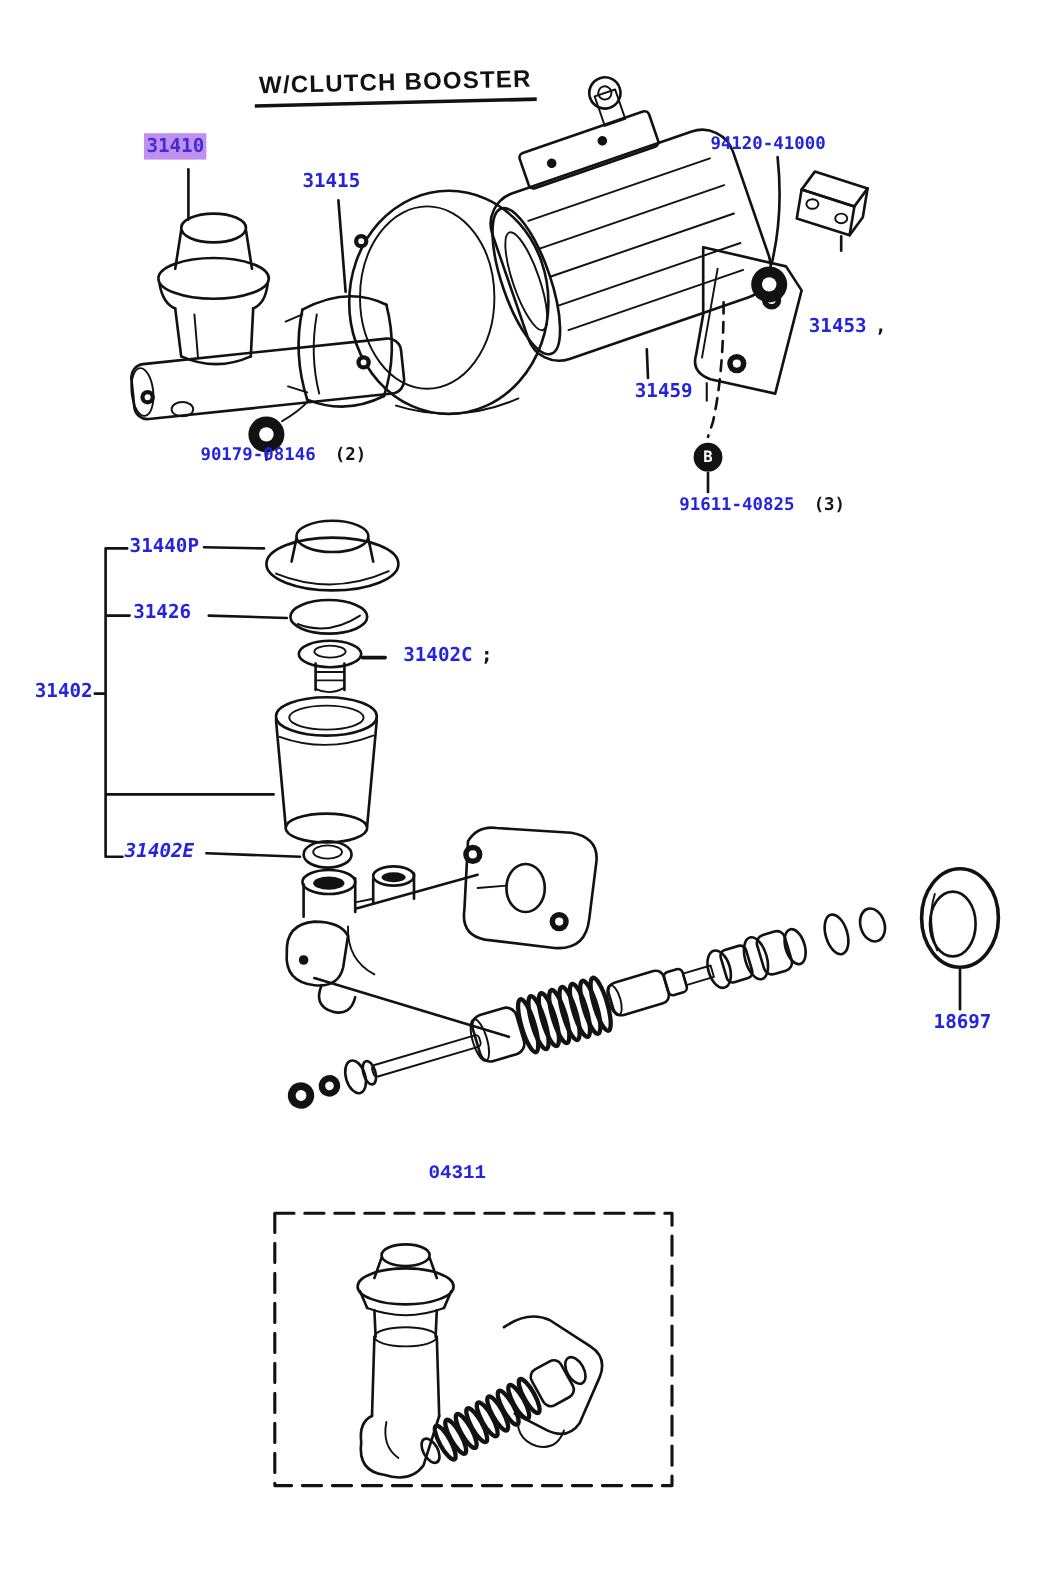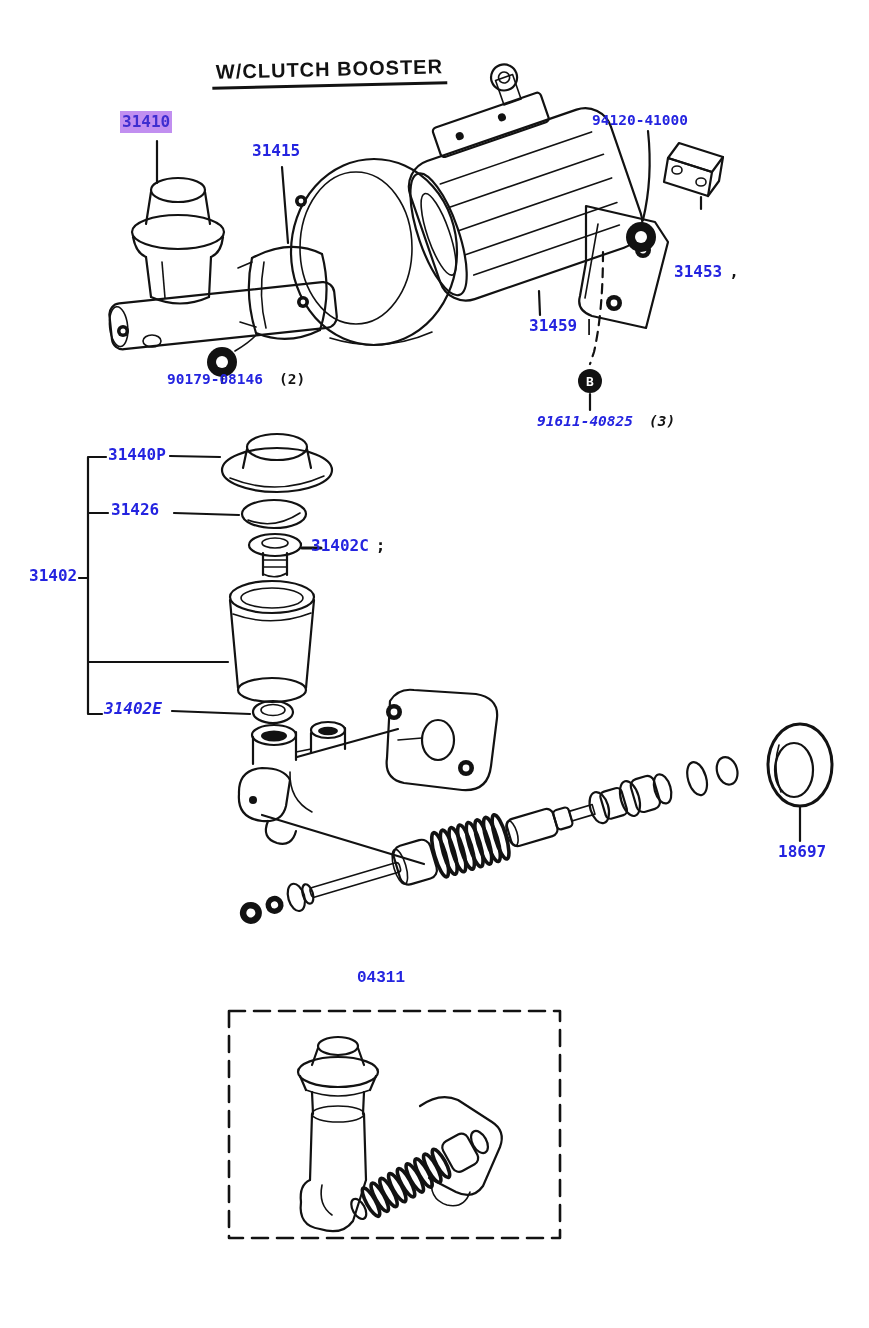--- a/index.html
+++ b/index.html
@@ -292,33 +292,33 @@
   </div>
 
   <div class="plabel" style="left:514px;top:317px;margin-left:15px;">
     <span>31459</span><span class="mark">|</span>
   </div>
 
   <div class="plabel longnum" style="left:167px;top:372px;">
     <span>90179-08146</span><span class="qty">(2)</span>
   </div>
 
-  <div class="plabel longnum" style="left:537px;top:414px;font-style:italic;">
+  <div class="plabel longnum" style="left:566px;top:414px;">
     <span>91611-40825</span><span class="qty">(3)</span>
   </div>
 
   <div class="plabel" style="left:108px;top:446px;">
     <span>31440P</span>
   </div>
 
   <div class="plabel" style="left:111px;top:501px;text-align:center;">
     <span>31426</span>
   </div>
 
-  <div class="plabel" style="left:311px;top:537px;">
+  <div class="plabel" style="left:336px;top:537px;">
     <span>31402C</span><span class="mark">;</span>
   </div>
 
   <div class="plabel" style="left:29px;top:567px;">
     <span>31402</span>
   </div>
 
   <div class="plabel" style="left:104px;top:700px;font-style:italic;">
     <span>31402E</span>
   </div>

